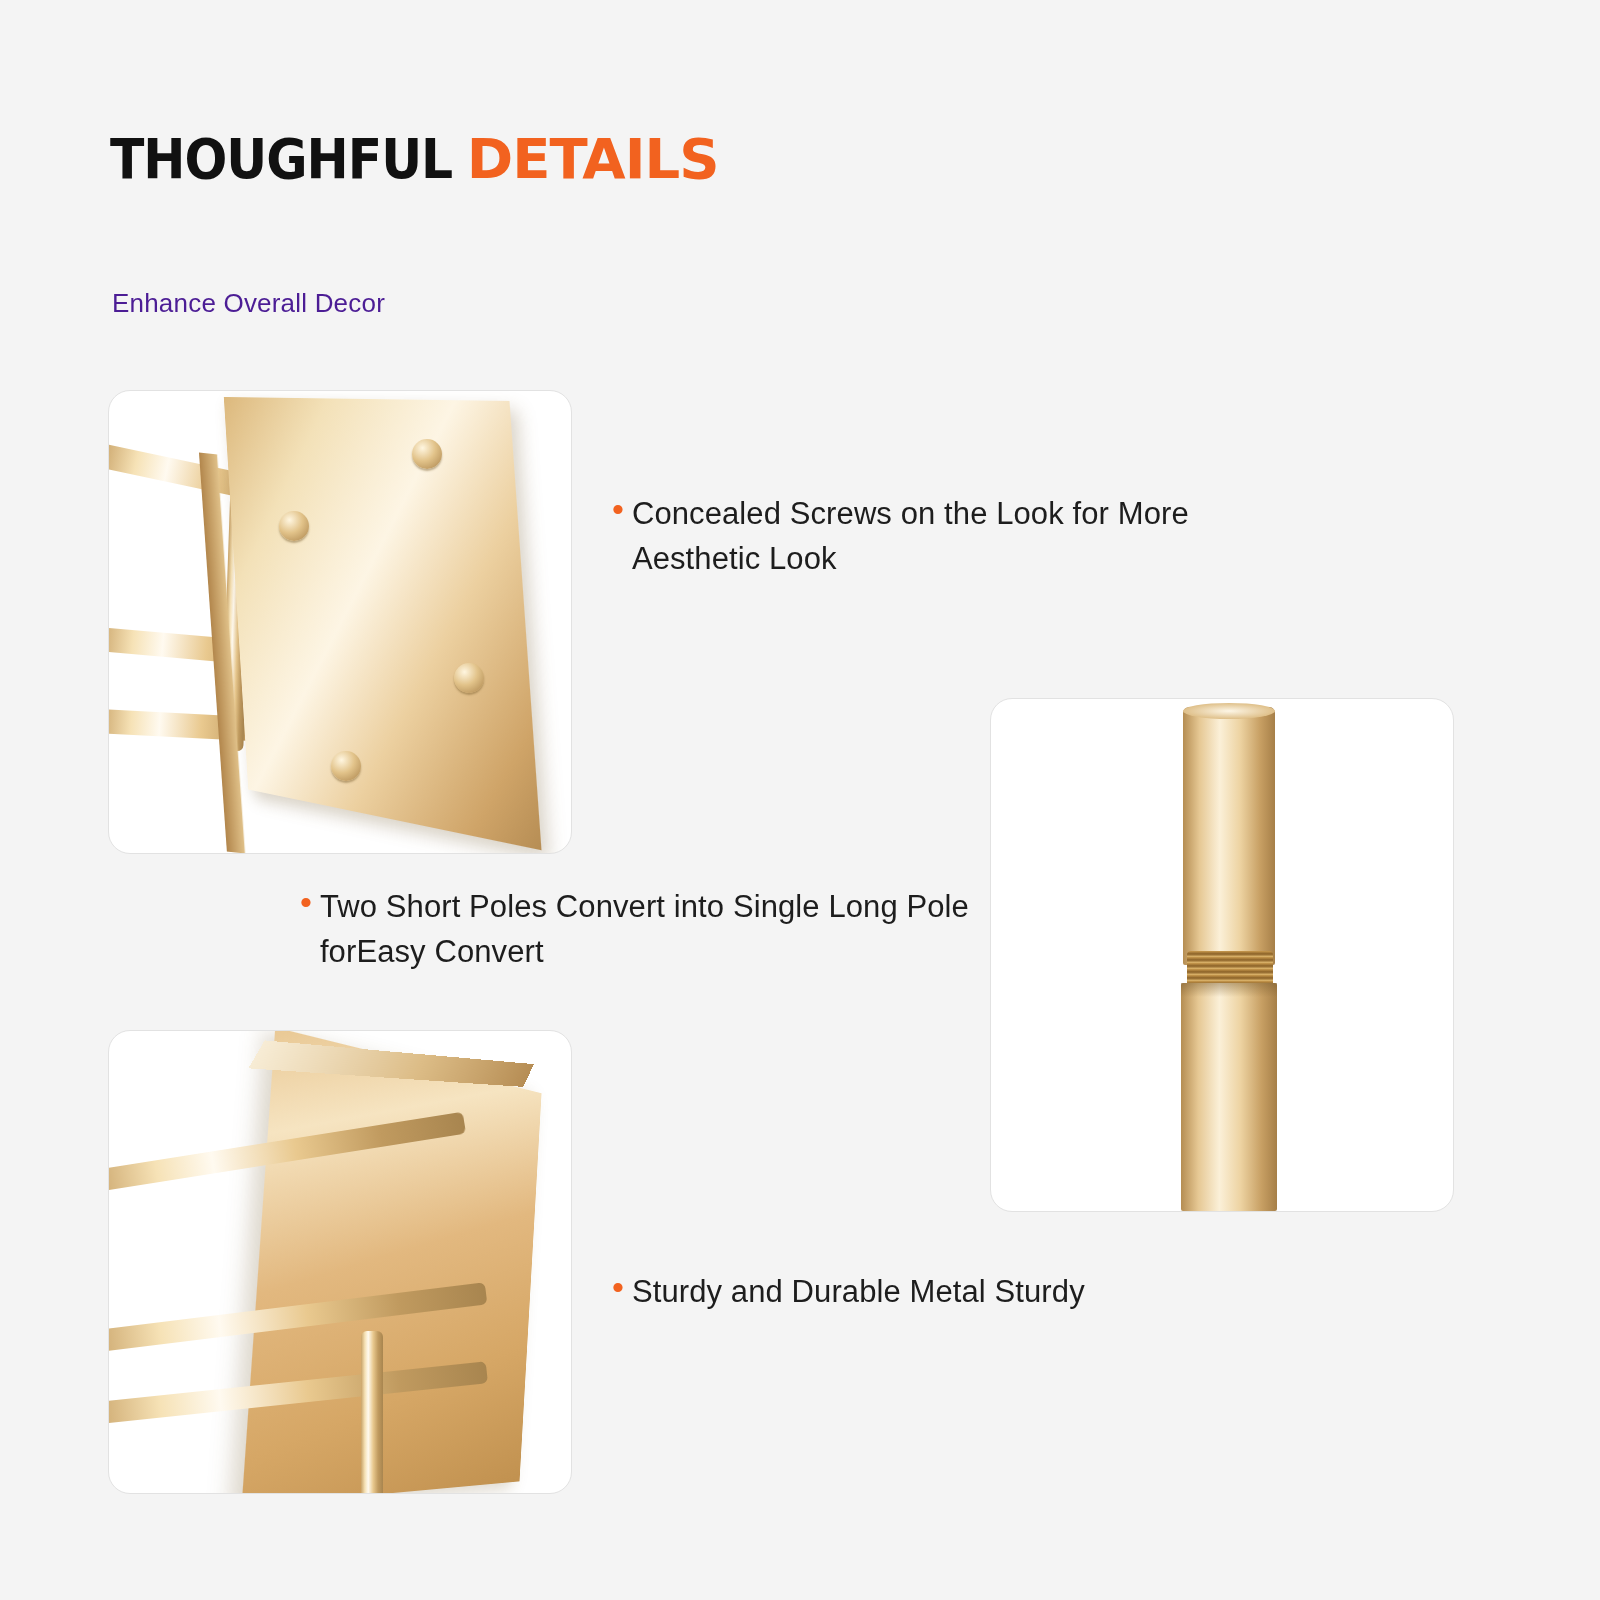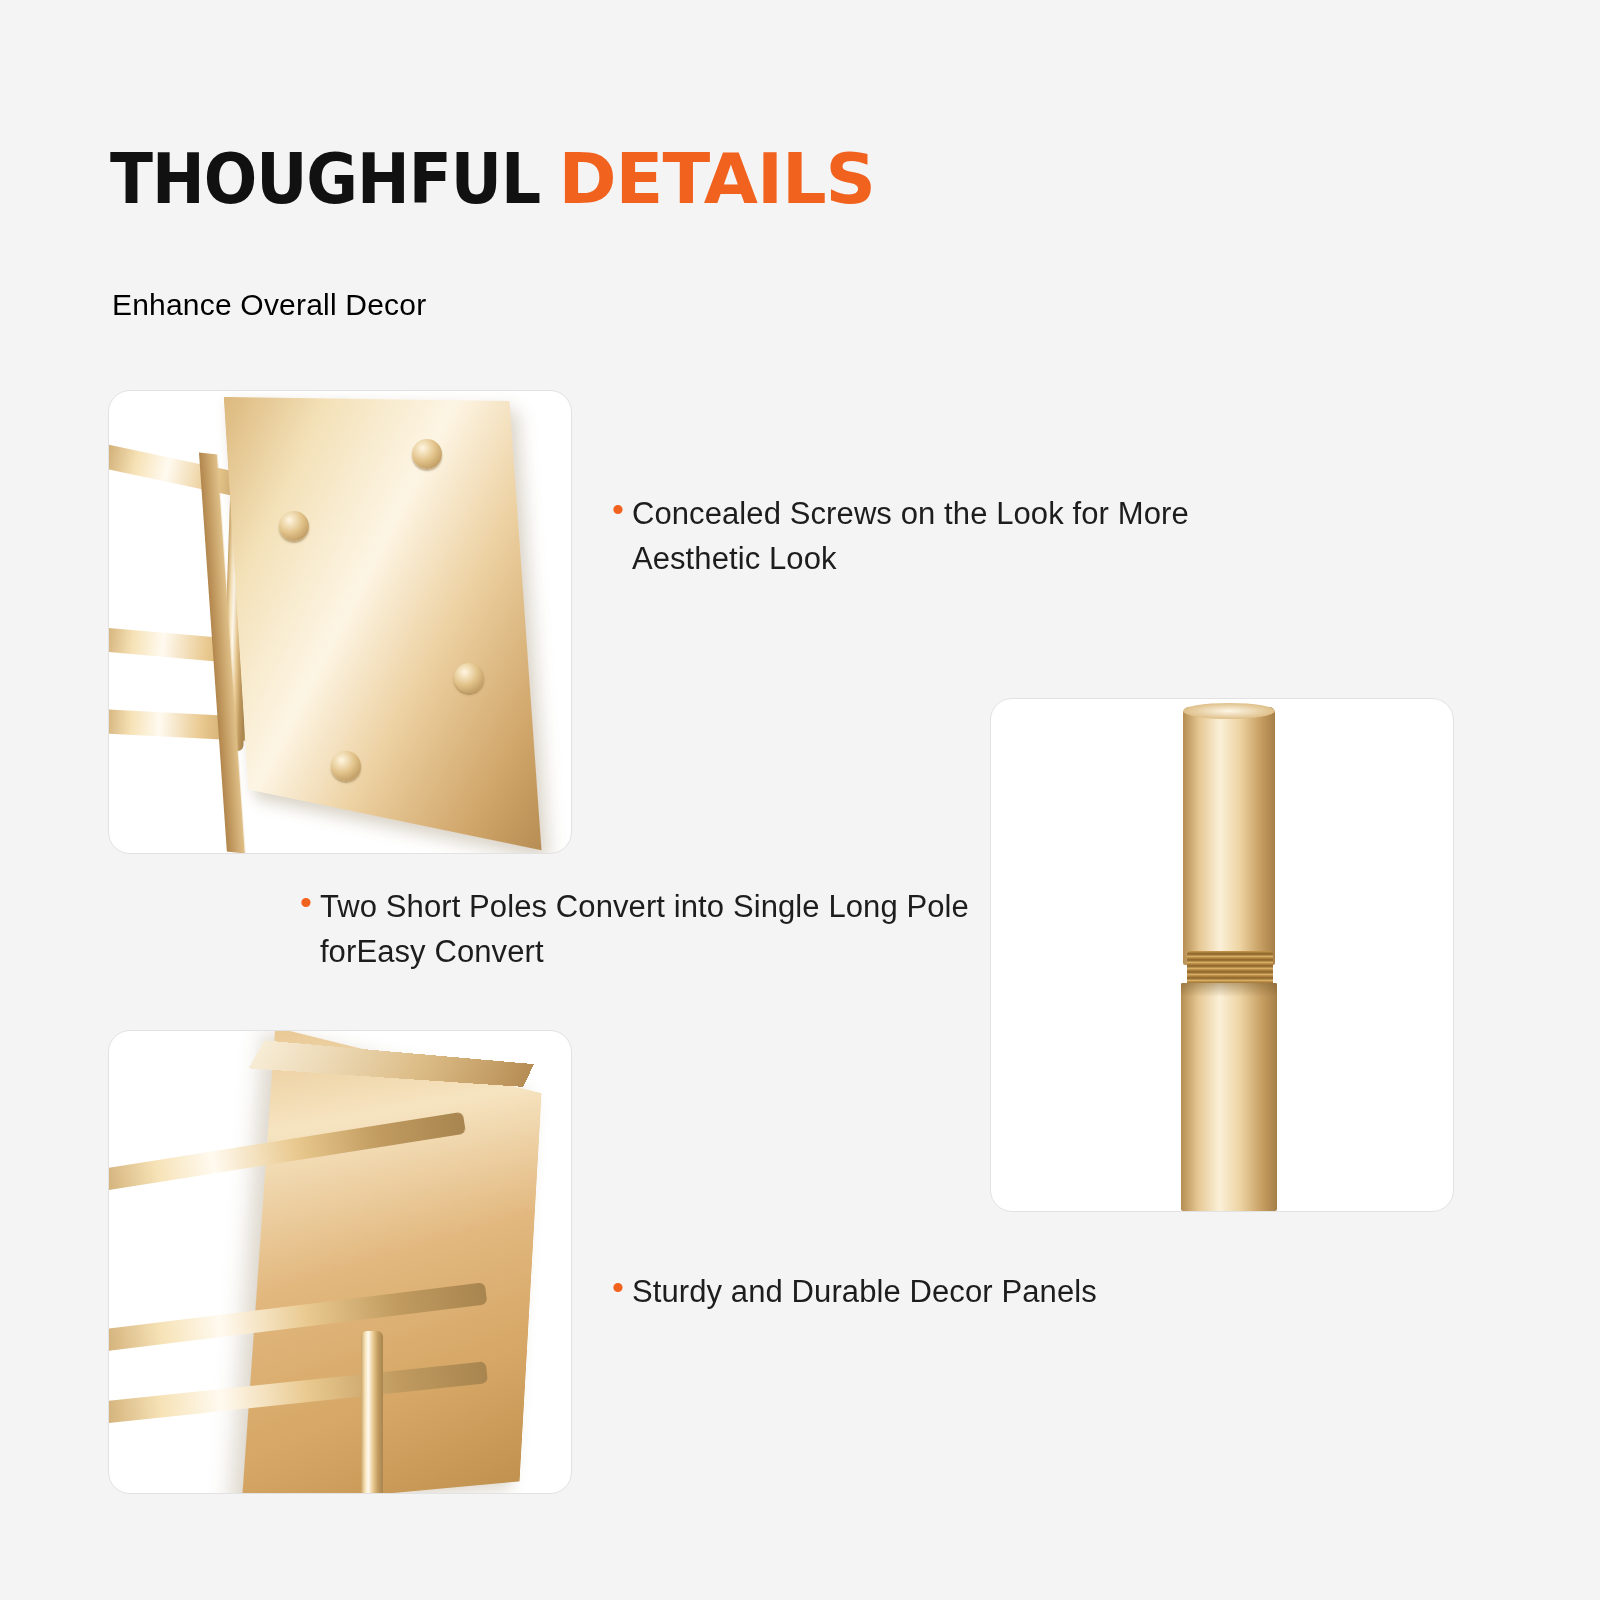--- a/index.html
+++ b/index.html
@@ -12,44 +12,44 @@
     background: #f4f4f4;
     font-family: "Liberation Sans", sans-serif;
     overflow: hidden;
     position: relative;
   }
 
   
   .headline {
     position: absolute;
     left: 110px;
-    top: 144px;
-    font-size: 70px;
+    top: 131px;
+    font-size: 56px;
     font-weight: bold;
     letter-spacing: -1px;
     line-height: 1;
     white-space: nowrap;
   }
   .headline .part-dark {
     color: #111111;
     font-family: "DejaVu Sans", sans-serif;
     font-weight: bold;
     font-stretch: condensed;
   }
   .headline .part-accent {
     color: #f2621f;
     font-family: "DejaVu Sans", sans-serif;
     font-weight: bold;
   }
   .subhead {
     position: absolute;
     left: 112px;
     top: 288px;
-    font-size: 30px;
-    color: #000000;
+    font-size: 26px;
+    color: #4c1d95;
     letter-spacing: 0.2px;
   }
 
   
   .photo-card {
     position: absolute;
     background: #ffffff;
     border: 1px solid #e2e2e2;
     border-radius: 22px;
     overflow: hidden;
@@ -185,15 +185,15 @@
     <div class="gold-bar" style="left:-20px; top:140px; width:380px; height:22px; transform:rotate(-9deg); transform-origin:left center;"></div>
     <div class="gold-bar" style="left:-20px; top:300px; width:400px; height:22px; transform:rotate(-7deg); transform-origin:left center;"></div>
     <div class="gold-bar" style="left:-20px; top:372px; width:400px; height:22px; transform:rotate(-6deg); transform-origin:left center;"></div>
     <div class="gold-bar" style="left:252px; top:300px; width:22px; height:170px;"></div>
   </div>
 </div>
 
 <div class="bullet-block txt-3">
   <div class="bullet-row">
     <span class="dot">•</span>
-    <span class="bullet-text">Sturdy and Durable Decor Panels</span>
+    <span class="bullet-text">Sturdy and Durable Metal Sturdy</span>
   </div>
 </div>
 
 </body></html>

